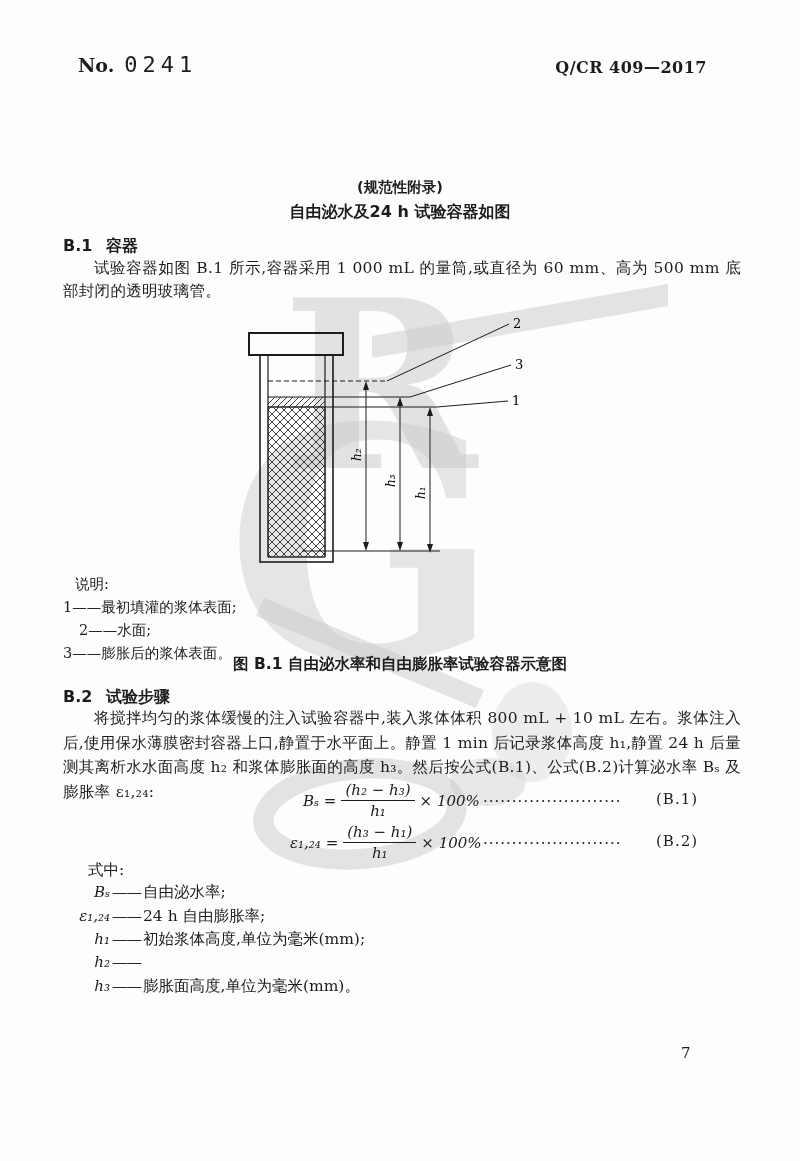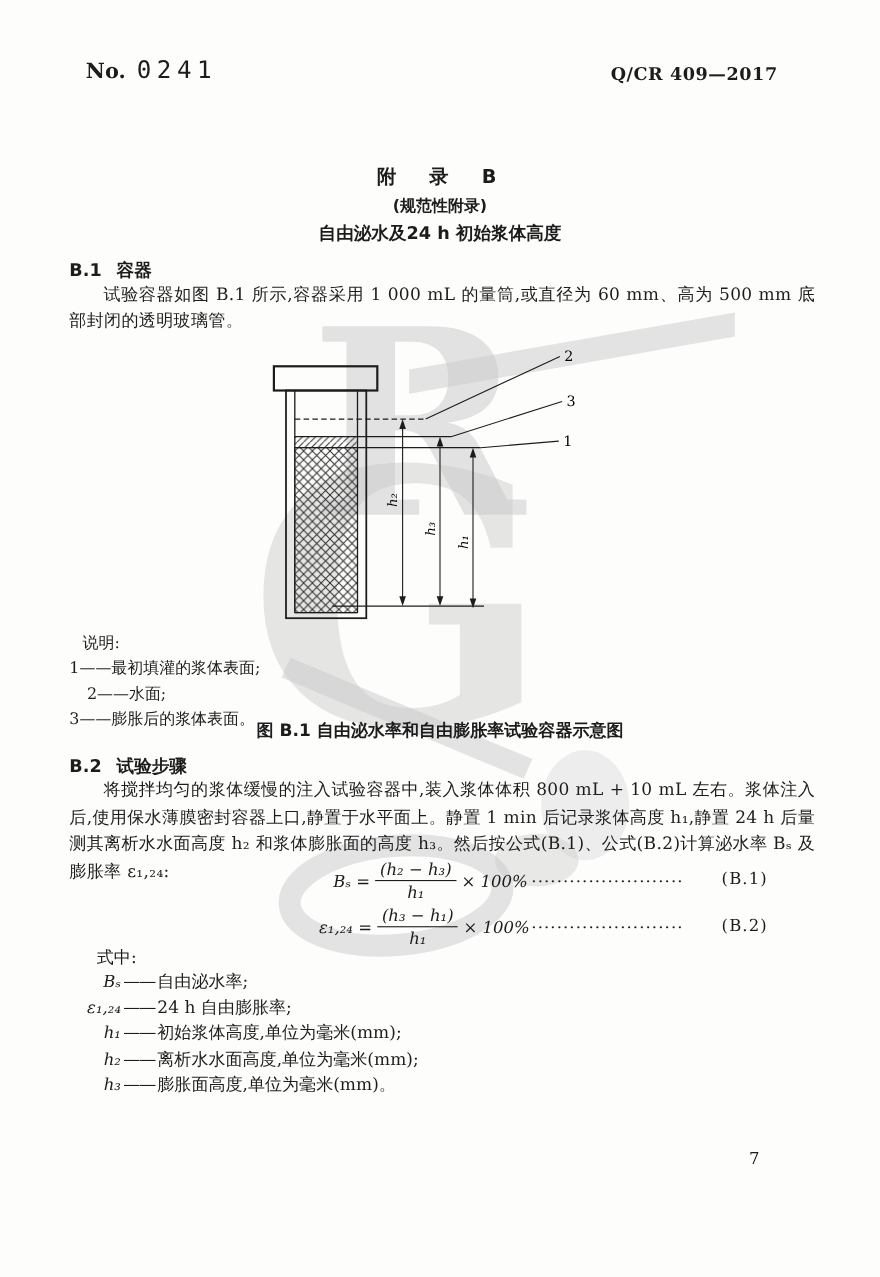--- a/index.html
+++ b/index.html
@@ -65,23 +65,22 @@
   </svg>
 
   <div class="content">
 
     <div class="abs" style="left:78px;top:52px;display:flex;align-items:baseline;">
       <span class="hdr-no-label">No.</span>
       <span class="hdr-no-digits">0241</span>
     </div>
     <div class="abs hdr-code" style="right:93px;top:58px;">Q/CR 409—2017</div>
 
-    <div class="abs center t1" style="top:148px;">附 录 B</div>
     <div class="abs center t2" style="top:178px;">(规范性附录)</div>
-    <div class="abs center t3" style="top:202px;">自由泌水及24 h 初始浆体高度</div>
+    <div class="abs center t3" style="top:202px;">自由泌水及24 h 试验容器如图</div>
 
     <div class="abs sec-h" style="left:63px;top:236px;">B.1 容器</div>
     <div class="abs para" style="left:63px;top:257px;width:678px;">试验容器如图 B.1 所示,容器采用 1 000 mL 的量筒,或直径为 60 mm、高为 500 mm 底部封闭的透明玻璃管。</div>
 
     <svg class="abs" style="left:228px;top:306px;" width="300" height="264" viewBox="0 0 300 264">
       <defs>
         <pattern id="xhatch" width="8" height="8" patternUnits="userSpaceOnUse">
           <path d="M0 0 L8 8 M8 0 L0 8" stroke="#2a2a2a" stroke-width="0.9" fill="none"></path>
         </pattern>
         <pattern id="dhatch" width="6" height="6" patternUnits="userSpaceOnUse">
@@ -187,21 +186,20 @@
         <span>24 h 自由膨胀率;</span>
       </div>
       <div class="nrow">
         <span class="nsym">h₁</span>
         <span class="ndash">——</span>
         <span>初始浆体高度,单位为毫米(mm);</span>
       </div>
       <div class="nrow">
         <span class="nsym">h₂</span>
         <span class="ndash">——</span>
-        <span>离析水水面高度,单位为毫米(mm);</span>
       </div>
       <div class="nrow">
         <span class="nsym">h₃</span>
         <span class="ndash">——</span>
         <span>膨胀面高度,单位为毫米(mm)。</span>
       </div>
     </div>
 
     <div class="abs pagenum" style="left:681px;top:1044px;">7</div>
 

